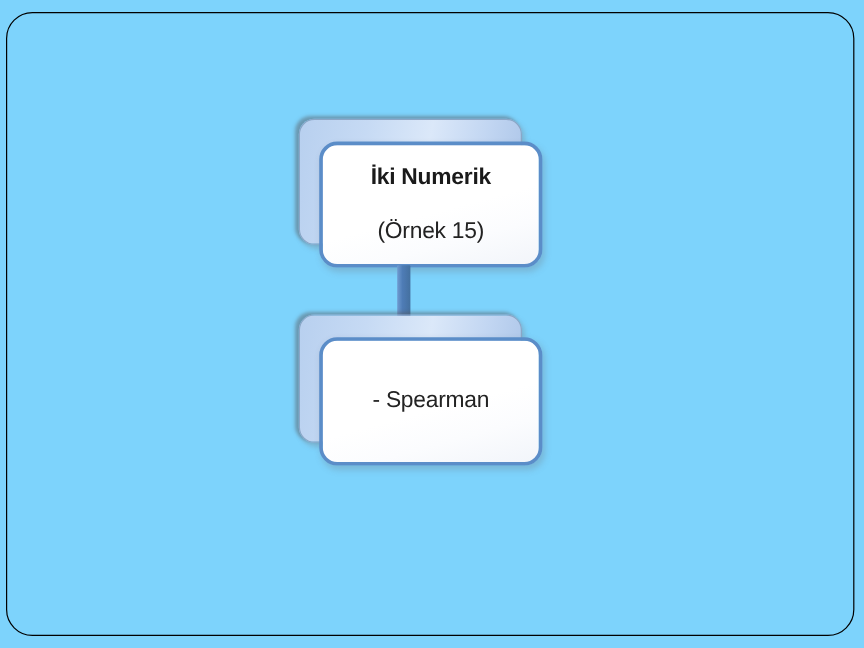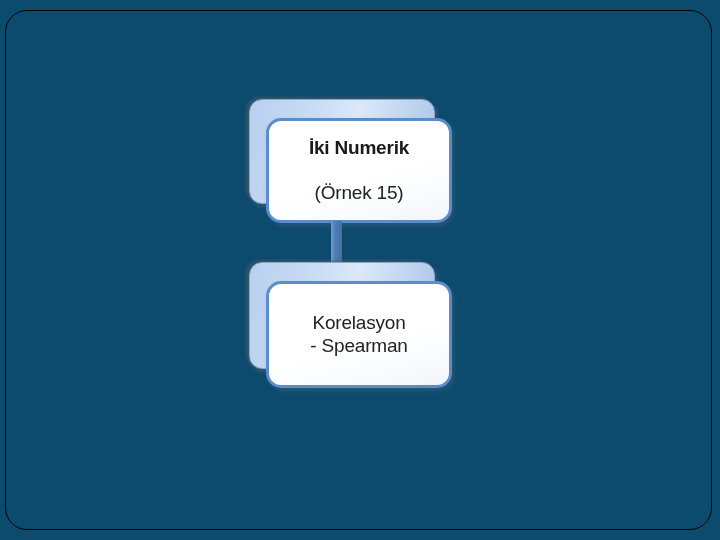--- a/index.html
+++ b/index.html
@@ -15,21 +15,21 @@
     font-family: "Liberation Sans", sans-serif;
   }
 
   
   #slide {
     position: absolute;
     left: 0;
     top: 0;
     width: 720px;
     height: 540px;
-    background: #0c4a6e;
+    background: #7dd3fc;
   }
 
   
   #slide-frame {
     position: absolute;
     left: 5px;
     top: 10px;
     width: 707px;
     height: 520px;
     border: 1px solid #000000;
@@ -125,19 +125,18 @@
         <span class="node-line line-strong">İki Numerik</span>
         <span class="node-line line-normal line-gap">(Örnek 15)</span>
       </div>
     </div>
 
     <div id="connector" style="left:331px; top:221px; width:11px; height:44px;"></div>
 
     <div class="node" style="left:249px; top:262px; width:203px; height:126px;">
       <div class="node-back" style="width:186px; height:107px;"></div>
       <div class="node-front" style="left:17px; top:19px; width:186px; height:107px;">
-        <span class="node-line line-normal">Korelasyon</span>
         <span class="node-line line-normal">- Spearman</span>
       </div>
     </div>
 
   </div>
 </div>
 
 </body></html>

